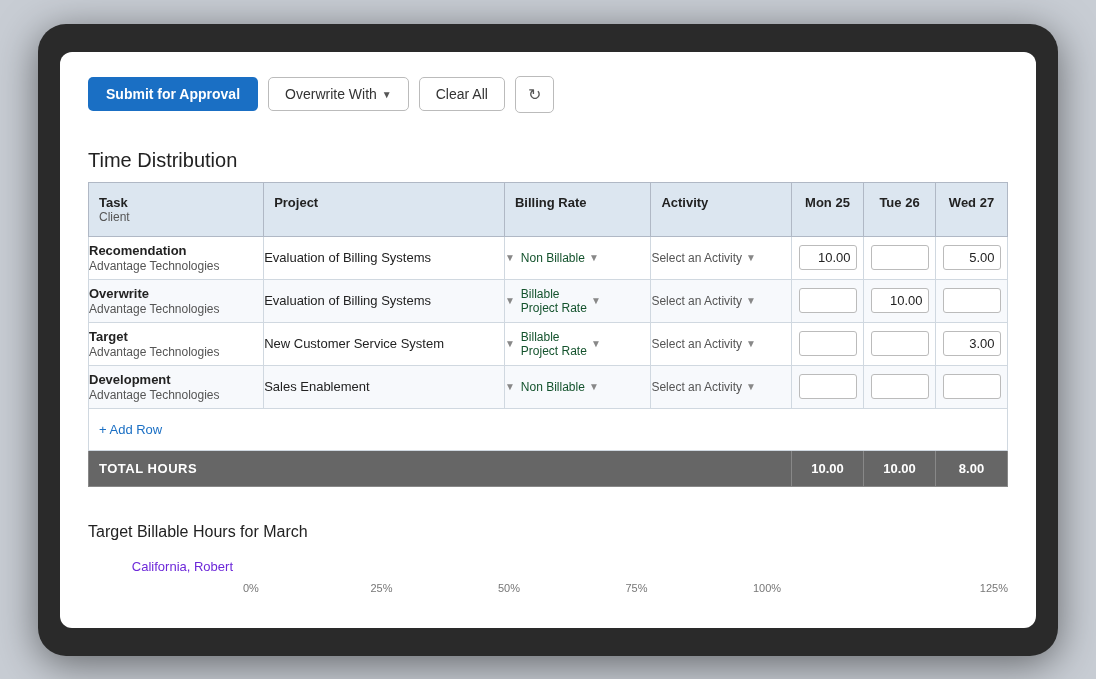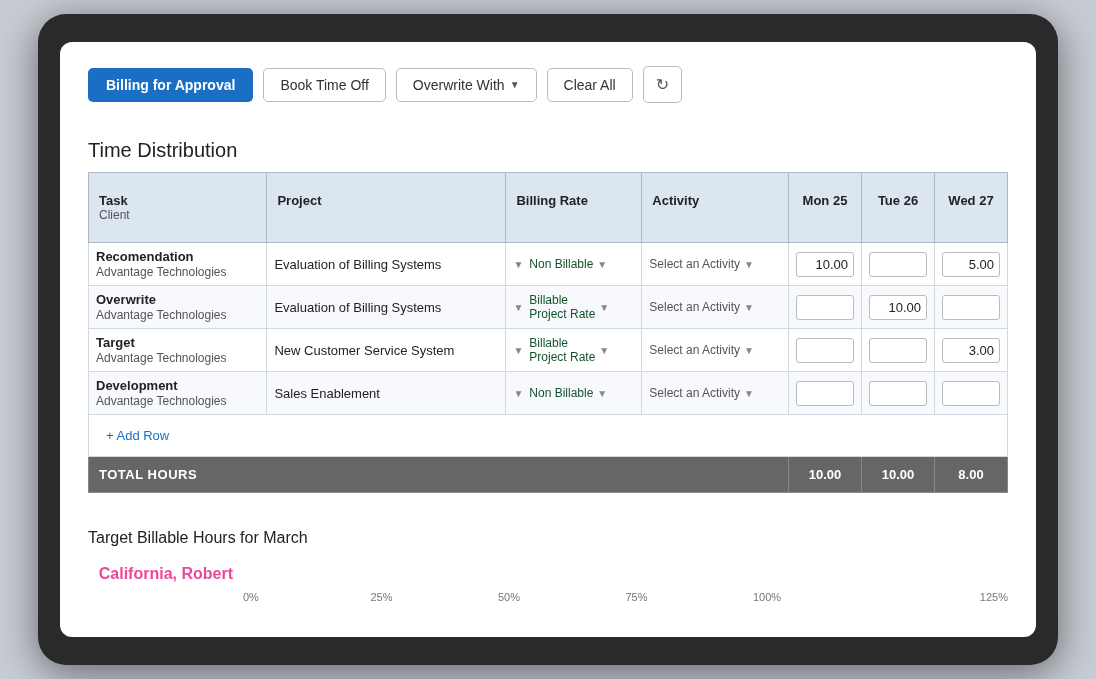--- a/index.html
+++ b/index.html
@@ -76,39 +76,39 @@
     
     .time-table {
       width: 100%;
       border-collapse: collapse;
       border: 1.5px solid #b0b8c5;
       font-size: 13px;
     }
     .time-table th {
       background: #dce6f0;
       border: 1px solid #b0b8c5;
-      padding: 20px 10px;
+      padding: 12px 10px;
       text-align: left;
       font-weight: bold;
       color: #222;
       vertical-align: top;
     }
     .time-table th.day-col {
       text-align: center;
       width: 72px;
     }
     .time-table th .sub {
       font-weight: normal;
       font-size: 12px;
       color: #555;
       display: block;
     }
     .time-table td {
       border: 1px solid #d0d8e0;
-      padding: 6px 7px;
+      padding: 6px 0;
       vertical-align: middle;
       color: #222;
     }
     .task-cell .task-name {
       font-weight: bold;
       display: block;
     }
     .task-cell .client-name {
       color: #555;
       font-size: 12px;
@@ -201,23 +201,23 @@
     }
     .bar-row {
       display: flex;
       align-items: center;
       gap: 10px;
       margin-bottom: 8px;
     }
     .bar-label {
       width: 145px;
       text-align: right;
-      font-size: 16px;
-      font-weight: bold;
-      color: #ec4899;
+      font-size: 13px;
+      font-weight: normal;
+      color: #6d28d9;
       flex-shrink: 0;
     }
     .bar-track {
       flex: 1;
       position: relative;
       height: 20px;
       display: flex;
       align-items: center;
     }
     .bar-fill {
@@ -249,22 +249,21 @@
     .data-row:nth-child(odd) td { background: #fff; }
     .add-row-tr td { background: #fff; }
   </style>
 </head>
 <body>
 
 <div class="tablet-frame">
   <div class="tablet-screen">
 
     <div class="toolbar">
-      <button class="btn-submit">Billing for Approval</button>
-      <button class="btn-outline">Book Time Off</button>
+      <button class="btn-submit">Submit for Approval</button>
       <button class="btn-outline">
         <span>Overwrite With</span>
         <span class="arrow">▼</span>
       </button>
       <button class="btn-outline">Clear All</button>
       <button class="btn-icon">↻</button>
     </div>
 
     <div class="chart-section">
       <h2 class="section-title">Time Distribution</h2>

